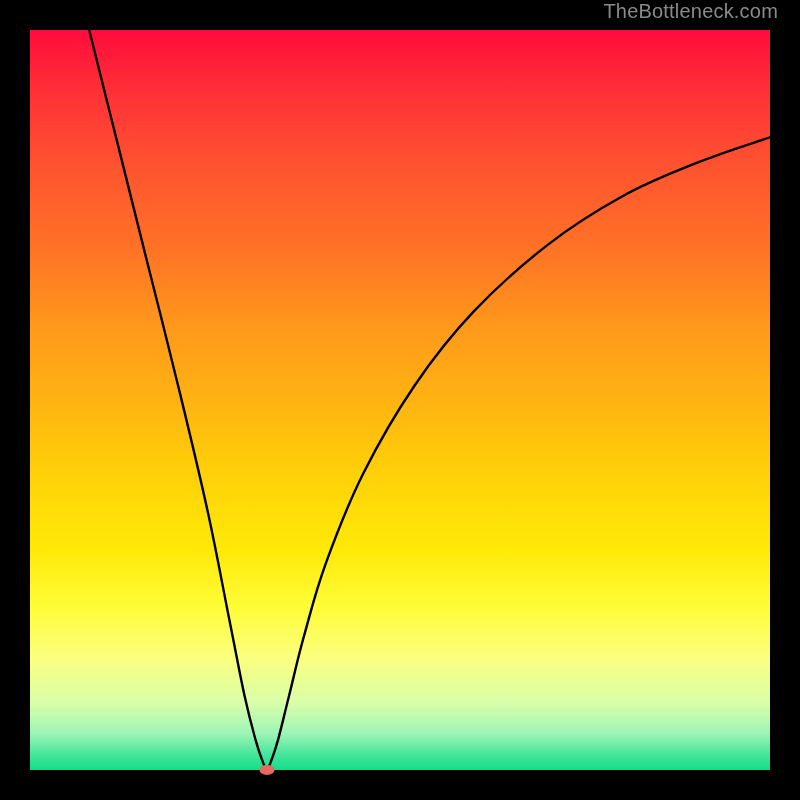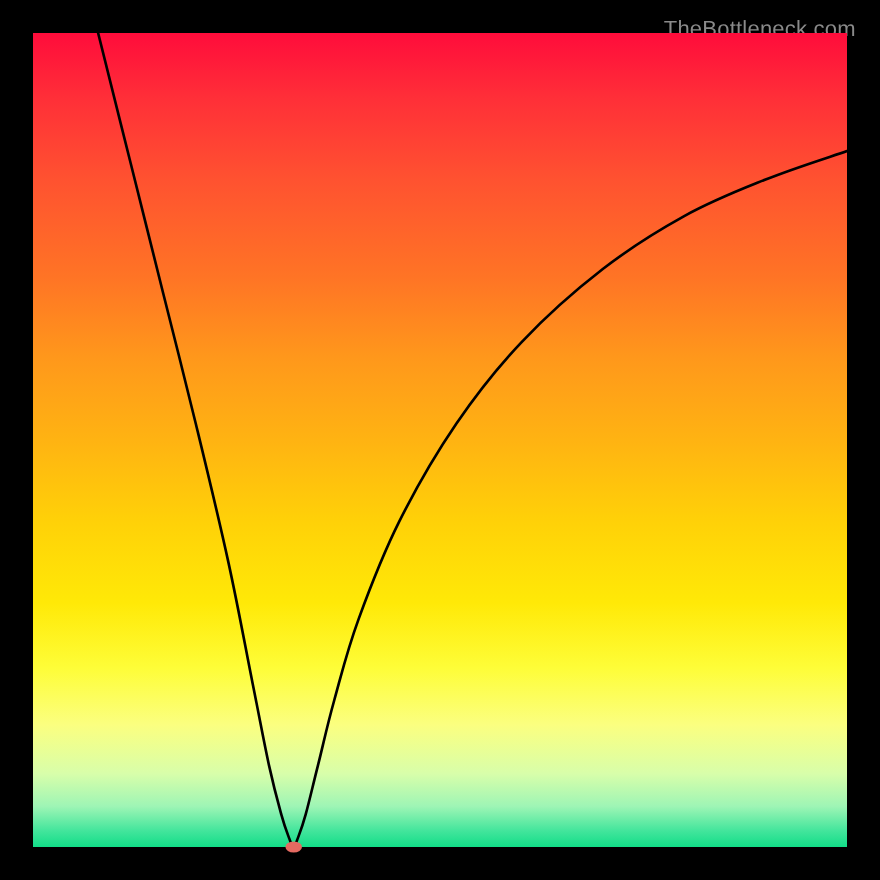--- a/index.html
+++ b/index.html
@@ -53,21 +53,21 @@
   .marker {
     position: absolute;
     width: 15px;
     height: 10px;
     border-radius: 50%;
     background: #e56a61;
     transform: translate(-50%, -50%);
   }
   .watermark {
     position: absolute;
-    top: 16px;
+    top: 0;
     right: 22px;
     color: #8a8a8a;
     font-size: 20px;
     letter-spacing: 0.2px;
     font-weight: 500;
   }
 </style>
 </head>
 <body>
 

